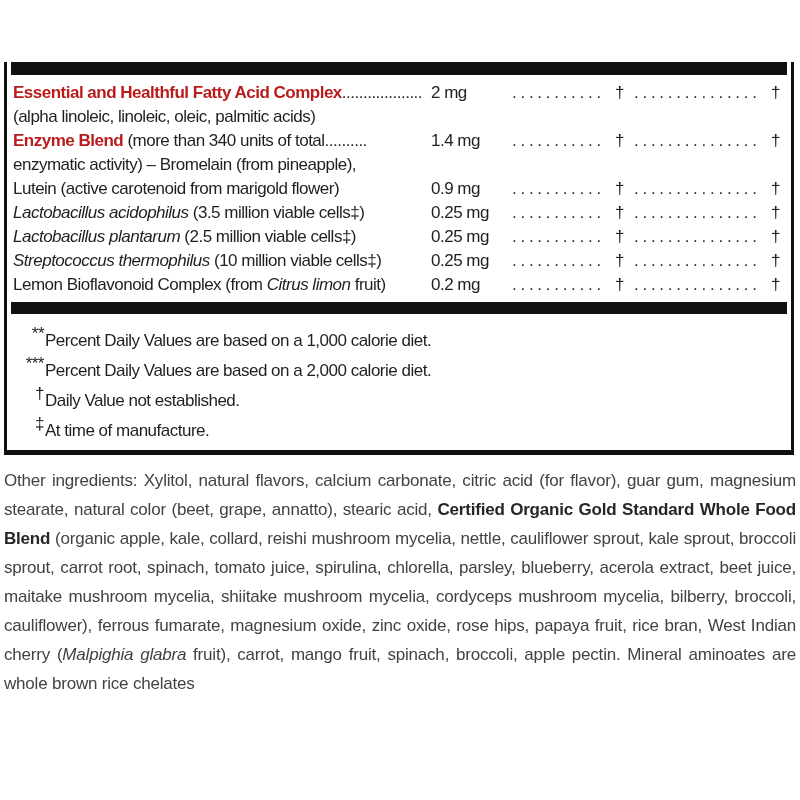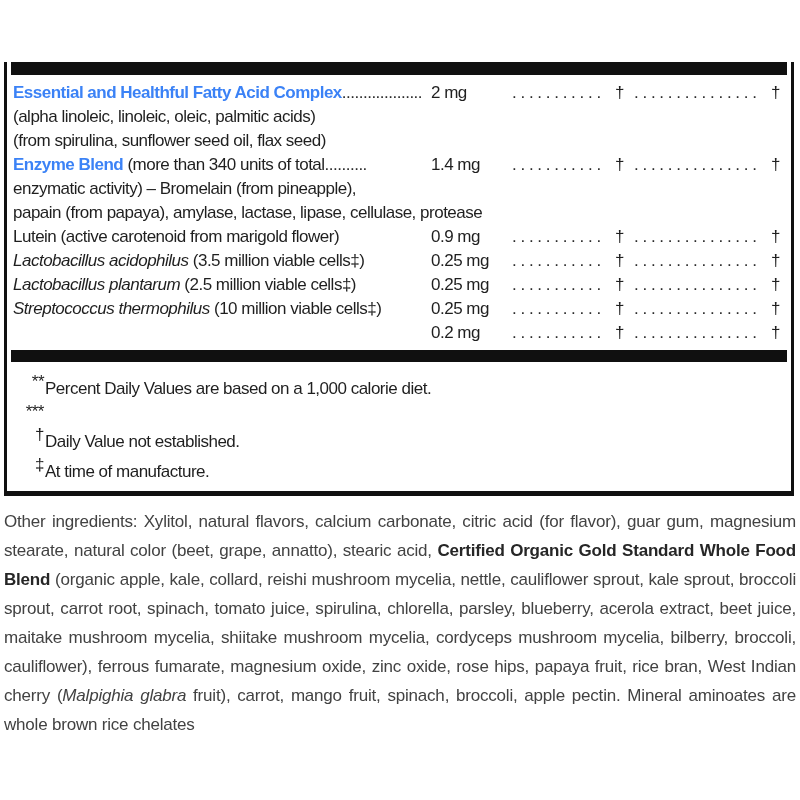--- a/index.html
+++ b/index.html
@@ -29,54 +29,52 @@
 
   .fnotes{margin-top:7px;}
   .fline{display:flex;font-size:17px;line-height:23px;
          letter-spacing:-0.5px;color:#1f1f1f;}
   .fmark{flex:0 0 37px;text-align:right;white-space:pre;}
   .ftext{padding-left:1px;margin-top:7px;}
 
   .para{margin:11px 4px 0 4px;font-size:17px;line-height:29px;
         letter-spacing:-0.2px;color:#424242;text-align:justify;}
   b{font-weight:bold;}
-  .prow b{color:#3b82f6;}
+  .prow b{color:#b91c1c;}
   .para b{color:#262626;}
   i{}
 </style>
 </head>
 <body>
 
 <div class="panel">
 
   <div class="bar"></div>
 
   <div class="prow">
     <span class="rname"><b>Essential and Healthful Fatty Acid Complex</b></span>
     <span class="lead lead1">...................</span>
     <span class="amount">2 mg</span>
     <span class="lead lead2">. . . . . . . . . . .</span>
     <span class="dv">†</span>
     <span class="lead lead3">. . . . . . . . . . . . . . .</span>
     <span class="dv">†</span>
   </div>
   <div class="prow cont">(alpha linoleic, linoleic, oleic, palmitic acids)</div>
-  <div class="prow cont">(from spirulina, sunflower seed oil, flax seed)</div>
 
   <div class="prow">
     <span class="rname"><b>Enzyme Blend</b><span> (more than 340 units of total</span></span>
     <span class="lead lead1">..........</span>
     <span class="amount">1.4 mg</span>
     <span class="lead lead2">. . . . . . . . . . .</span>
     <span class="dv">†</span>
     <span class="lead lead3">. . . . . . . . . . . . . . .</span>
     <span class="dv">†</span>
   </div>
   <div class="prow cont">enzymatic activity) – Bromelain (from pineapple),</div>
-  <div class="prow cont">papain (from papaya), amylase, lactase, lipase, cellulase, protease</div>
 
   <div class="prow">
     <span class="rname">Lutein (active carotenoid from marigold flower)</span>
     <span class="lead lead1"></span>
     <span class="amount">0.9 mg</span>
     <span class="lead lead2">. . . . . . . . . . .</span>
     <span class="dv">†</span>
     <span class="lead lead3">. . . . . . . . . . . . . . .</span>
     <span class="dv">†</span>
   </div>
@@ -105,37 +103,39 @@
     <span class="rname"><i>Streptococcus thermophilus</i><span> (10 million viable cells‡)</span></span>
     <span class="lead lead1"></span>
     <span class="amount">0.25 mg</span>
     <span class="lead lead2">. . . . . . . . . . .</span>
     <span class="dv">†</span>
     <span class="lead lead3">. . . . . . . . . . . . . . .</span>
     <span class="dv">†</span>
   </div>
 
   <div class="prow">
+    <span class="rname"><span>Lemon Bioflavonoid Complex (from </span><i>Citrus limon</i><span> fruit)</span></span>
     <span class="lead lead1"></span>
     <span class="amount">0.2 mg</span>
     <span class="lead lead2">. . . . . . . . . . .</span>
     <span class="dv">†</span>
     <span class="lead lead3">. . . . . . . . . . . . . . .</span>
     <span class="dv">†</span>
   </div>
 
   <div class="bar mid"></div>
 
   <div class="fnotes">
     <div class="fline">
       <span class="fmark">**</span>
       <span class="ftext">Percent Daily Values are based on a 1,000 calorie diet.</span>
     </div>
     <div class="fline">
       <span class="fmark">***</span>
+      <span class="ftext">Percent Daily Values are based on a 2,000 calorie diet.</span>
     </div>
     <div class="fline">
       <span class="fmark">†</span>
       <span class="ftext">Daily Value not established.</span>
     </div>
     <div class="fline">
       <span class="fmark">‡</span>
       <span class="ftext">At time of manufacture.</span>
     </div>
   </div>

